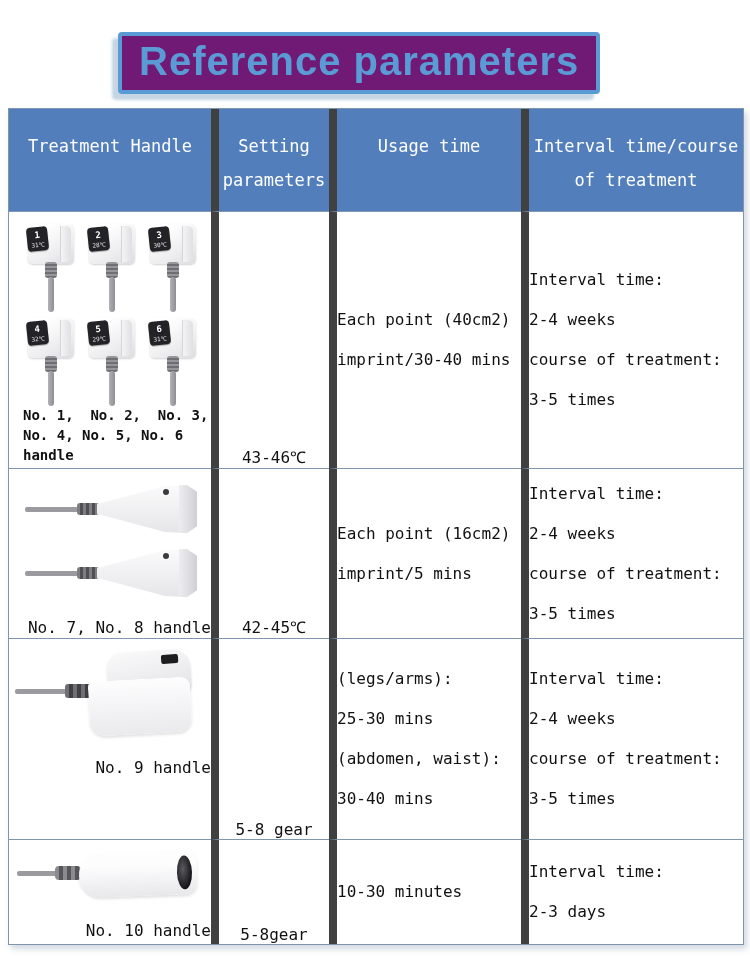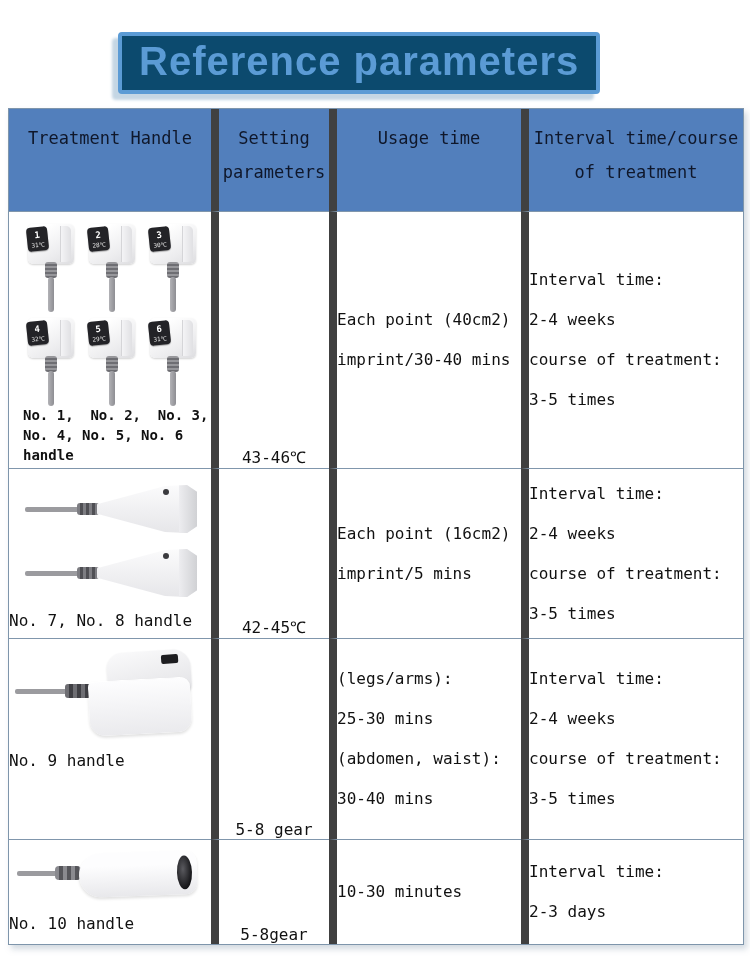--- a/index.html
+++ b/index.html
@@ -1,39 +1,39 @@
 <!DOCTYPE html>
 <html><head>
 <meta charset="utf-8">
 <style>
   html,body{margin:0;padding:0;background:#ffffff;}
   .page{position:relative;width:750px;height:959px;background:#ffffff;overflow:hidden;
         font-family:"DejaVu Sans Mono","Liberation Mono",monospace;color:#111;}
 
   
   .title-box{position:absolute;left:118px;top:32px;
-    border:4px solid #5b9bd5;border-radius:4px;background:#0c4a6e;
+    border:4px solid #5b9bd5;border-radius:4px;background:#701a75;
     padding:3px 17px 6px 17px;
     box-shadow:-6px 6px 3px #c4d6e4;}
   .title-text{font-family:"Liberation Sans","DejaVu Sans",sans-serif;
     font-weight:bold;font-size:40px;letter-spacing:1px;color:#5b9bd5;white-space:nowrap;}
 
   
   .tbl{position:absolute;left:8px;top:108px;width:734px;height:835px;
     display:grid;box-sizing:content-box;
     grid-template-columns:202px 118px 192px 222px;
     grid-template-rows:102px 257px 170px 201px 105px;
     border:1px solid #7e95ab;background:#ffffff;
     box-shadow:3px 4px 6px rgba(125,145,165,.35);}
   .cell{position:relative;box-sizing:border-box;overflow:hidden;}
   .vline{border-left:8px solid #404040;}
   .hline{border-top:1px solid #8096ac;}
 
-  .hcell{background:#527fbc;color:#0f172a;font-size:17px;line-height:34px;
-    text-align:center;padding-top:12px;}
+  .hcell{background:#527fbc;color:#ffffff;font-size:17px;line-height:34px;
+    text-align:center;padding-top:20px;}
 
   .center-cell{display:flex;align-items:flex-end;justify-content:center;font-size:16px;}
   .text-cell{display:flex;align-items:center;font-size:16px;}
   .pre{white-space:pre-line;line-height:40px;}
 
   
   .handles6{display:grid;grid-template-columns:repeat(3,52px);column-gap:9px;row-gap:6px;
     padding:12px 0 0 16px;}
   .handleA{position:relative;width:52px;height:88px;}
   .hA-body{position:absolute;left:3px;top:0;width:46px;height:40px;
@@ -59,21 +59,21 @@
   .handleB{position:relative;width:172px;height:52px;}
   .hB-cable{position:absolute;left:0;top:24px;width:58px;height:5px;background:#9b9b9f;border-radius:2px;}
   .hB-grip{position:absolute;left:52px;top:20px;width:22px;height:12px;border-radius:3px;
     background:repeating-linear-gradient(90deg,#7d7d82 0 3px,#4f4f54 3px 6px);}
   .hB-body{position:absolute;left:72px;top:2px;width:100px;height:48px;
     background:linear-gradient(180deg,#fbfbfc,#e6e6e9);
     clip-path:polygon(0 40%,68% 2%,90% 0,100% 14%,100% 86%,90% 100%,68% 98%,0 60%);}
   .hB-tip{position:absolute;right:0;top:0;width:18px;height:100%;
     background:linear-gradient(90deg,#ededf0,#d0d1d4);}
   .hB-dot{position:absolute;left:66%;top:4px;width:6px;height:6px;background:#3a3a3e;border-radius:50%;}
-  .capC{text-align:left;font-size:16px;margin-top:12px;}
+  .capC{text-align:right;font-size:16px;margin-top:19px;}
 
   
   .handleC{position:relative;width:182px;height:92px;margin:8px 0 0 6px;}
   .hC-cable{position:absolute;left:0;top:42px;width:56px;height:5px;background:#9b9b9f;border-radius:2px;}
   .hC-grip{position:absolute;left:50px;top:37px;width:26px;height:14px;border-radius:3px;
     background:repeating-linear-gradient(90deg,#6e6e73 0 4px,#3f3f44 4px 8px);}
   .hC-head{position:absolute;left:92px;top:4px;width:84px;height:44px;
     background:linear-gradient(170deg,#fafafb,#e2e2e5);border-radius:16px 18px 8px 8px;
     transform:rotate(-4deg);box-shadow:0 1px 2px rgba(0,0,0,.12);}
   .hC-screen{position:absolute;right:12px;top:5px;width:17px;height:9px;background:#1d1d20;

